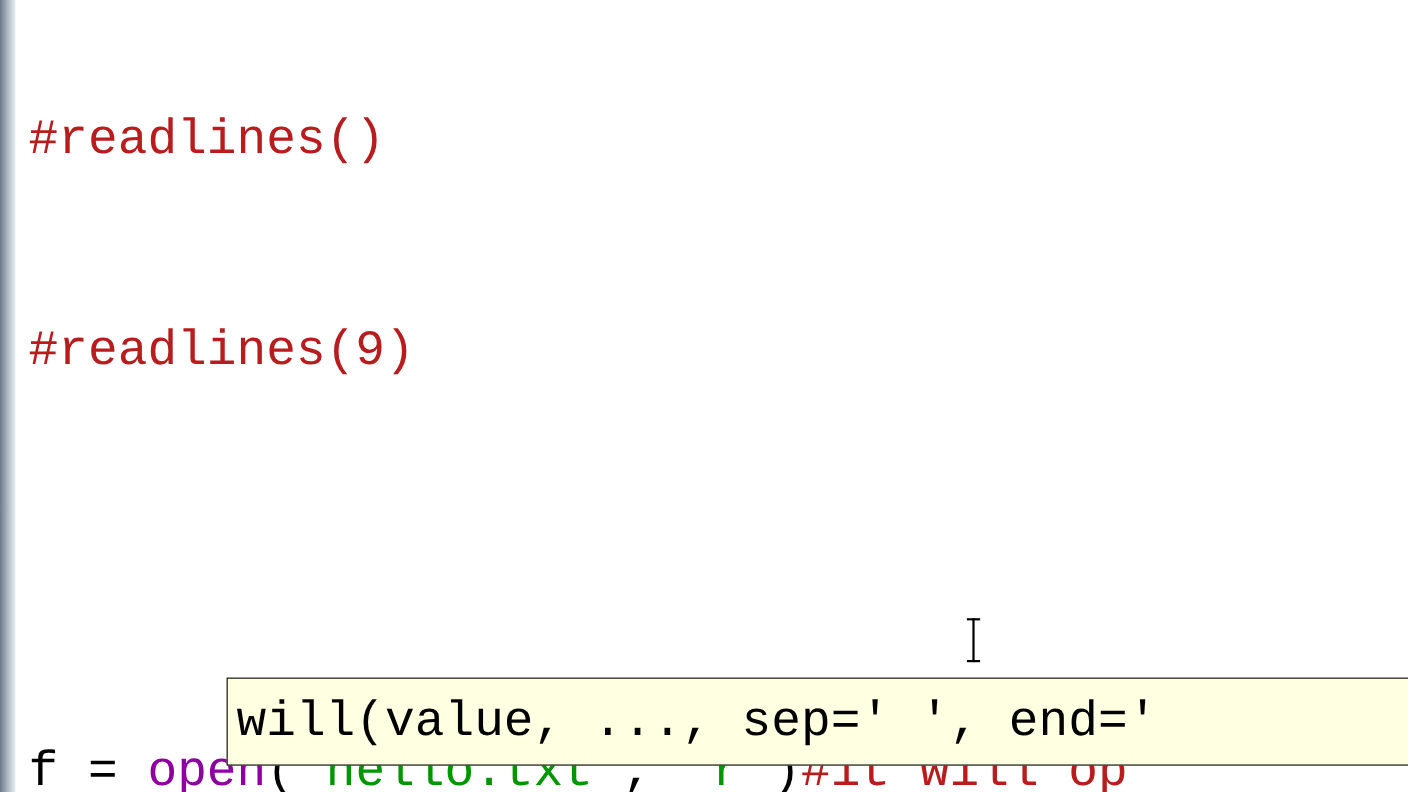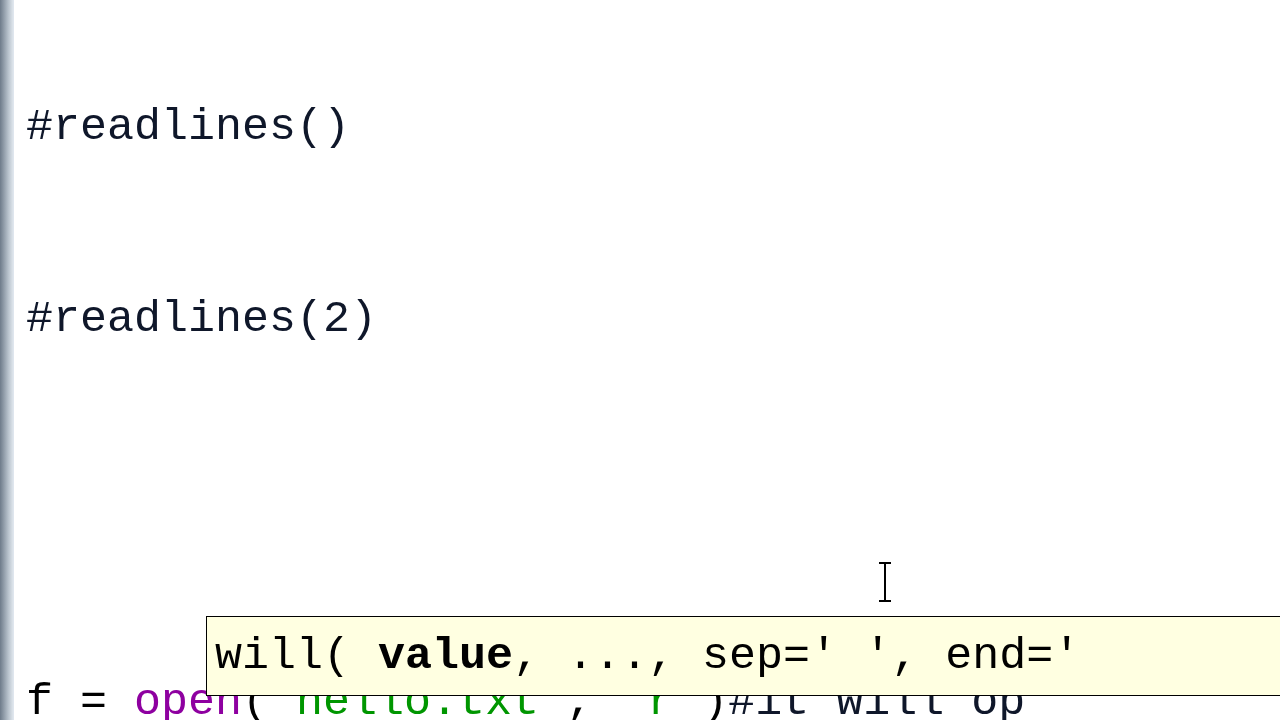--- a/index.html
+++ b/index.html
@@ -24,39 +24,39 @@
     left: 0;
     top: 0;
     width: 14px;
     height: 720px;
     background: linear-gradient(to right, #6e7b8a 0%, #b9c3cd 60%, #e6ecf2 100%);
     box-shadow: inset -1px 0 0 #dfe6ee;
     z-index: 5;
   }
   .line { display: block; height: 64px; }
   .t-black   { color: #000000; }
-  .t-comment { color: #0f172a; }
+  .t-comment { color: #b91c1c; }
   .t-builtin { color: #8e00a0; }
   .t-string  { color: #009600; }
   .tooltip {
     position: absolute;
     left: 206px;
     top: 616px;
     height: 80px;
     width: 1200px;
     background: #ffffe1;
     border: 1px solid #000000;
     font-family: "Courier New", Courier, monospace;
     font-size: 45px;
     color: #000000;
     padding: 8px 8px;
     white-space: pre;
     z-index: 3;
   }
-  .tooltip .param-active { font-weight: bold; margin-left: 28px; }
+  .tooltip .param-active { font-weight: normal; }
   .txtcursor {
     position: absolute;
     left: 884px;
     top: 562px;
     width: 2px;
     height: 40px;
     background: #000;
     z-index: 2;
   }
   .txtcursor::before, .txtcursor::after {
@@ -70,21 +70,21 @@
   .txtcursor::before { top: 0; }
   .txtcursor::after  { bottom: 0; }
 </style>
 </head>
 <body>
 
 <div class="left-border"></div>
 
 <div class="editor">
   <span class="line"><span class="t-comment">#readlines()</span></span>
-  <span class="line"><span class="t-comment">#readlines(2)</span></span>
+  <span class="line"><span class="t-comment">#readlines(9)</span></span>
   <span class="line"> </span>
   <span class="line"><span class="t-black">f </span><span class="t-black">= </span><span class="t-builtin">open</span><span class="t-black">(</span><span class="t-string">"hello.txt"</span><span class="t-black">, </span><span class="t-string">"r"</span><span class="t-black">)</span><span class="t-comment">#it will op</span></span>
   
   
   
   
   
   
   
   

